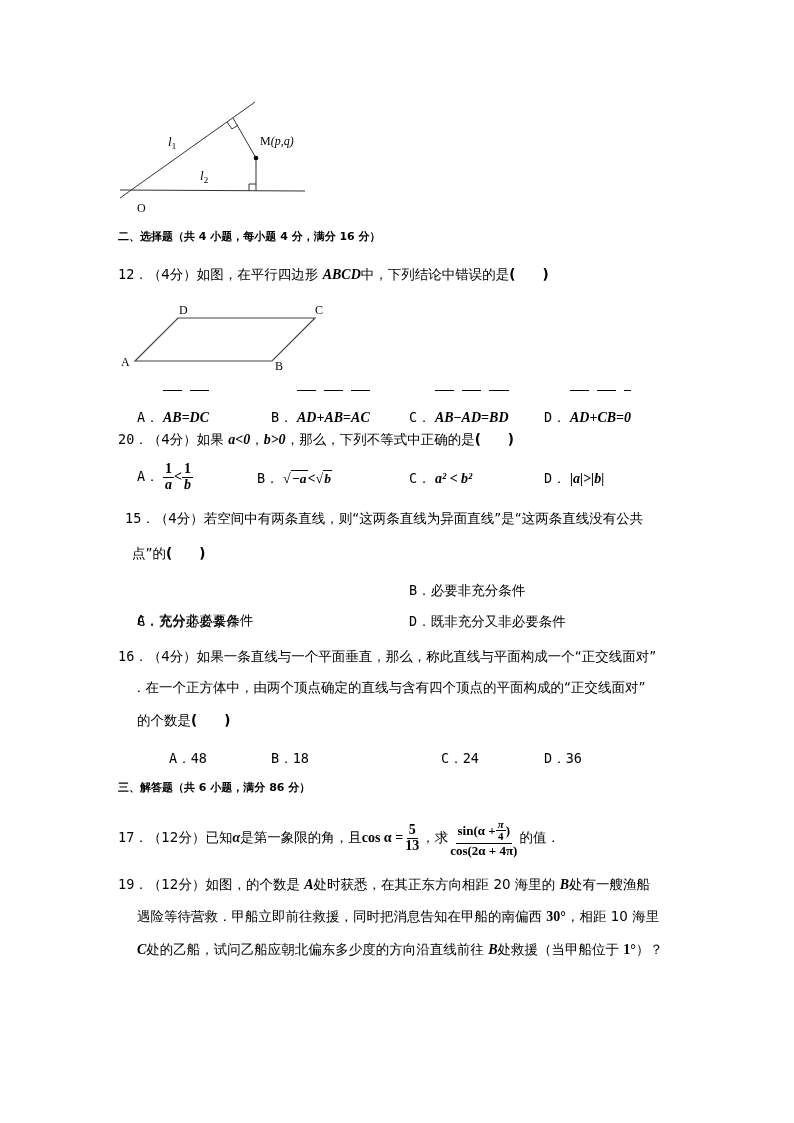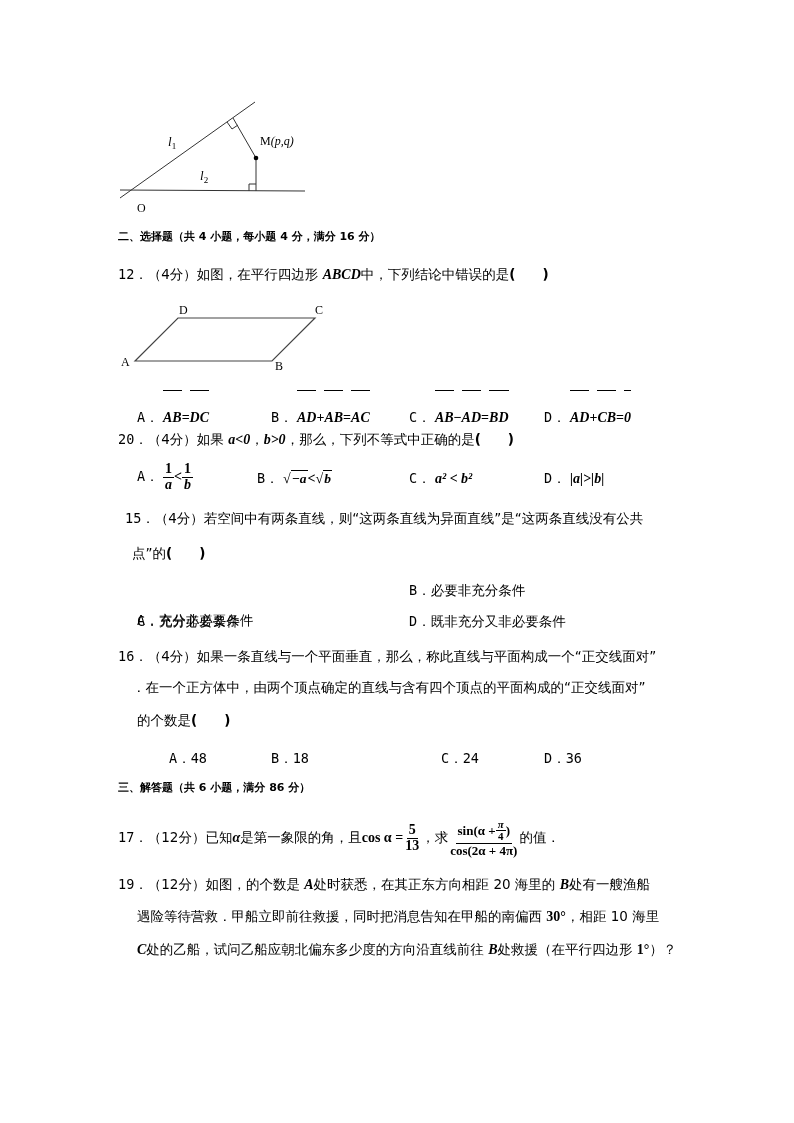--- a/index.html
+++ b/index.html
@@ -163,14 +163,14 @@
     <span>的值．</span>
 </div>
 
 <div class="abs" style="left:118px;top:876px;">
   <span class="mono">19．</span><span>（12分）</span><span>如图，的个数是 </span><span class="m">A</span><span>处时获悉，在其正东方向相距 20 海里的 </span><span class="m">B</span><span>处有一艘渔船</span>
 </div>
 <div class="abs" style="left:137px;top:908px;">
   <span>遇险等待营救．甲船立即前往救援，同时把消息告知在甲船的南偏西 </span><span class="mr">30°</span><span>，相距 10 海里</span>
 </div>
 <div class="abs" style="left:137px;top:941px;">
-  <span class="m">C</span><span>处的乙船，试问乙船应朝北偏东多少度的方向沿直线前往 </span><span class="m">B</span><span>处救援（在平行四边形 </span><span class="mr">1°</span><span>）？</span>
+  <span class="m">C</span><span>处的乙船，试问乙船应朝北偏东多少度的方向沿直线前往 </span><span class="m">B</span><span>处救援（当甲船位于 </span><span class="mr">1°</span><span>）？</span>
 </div>
 
 </body></html>

